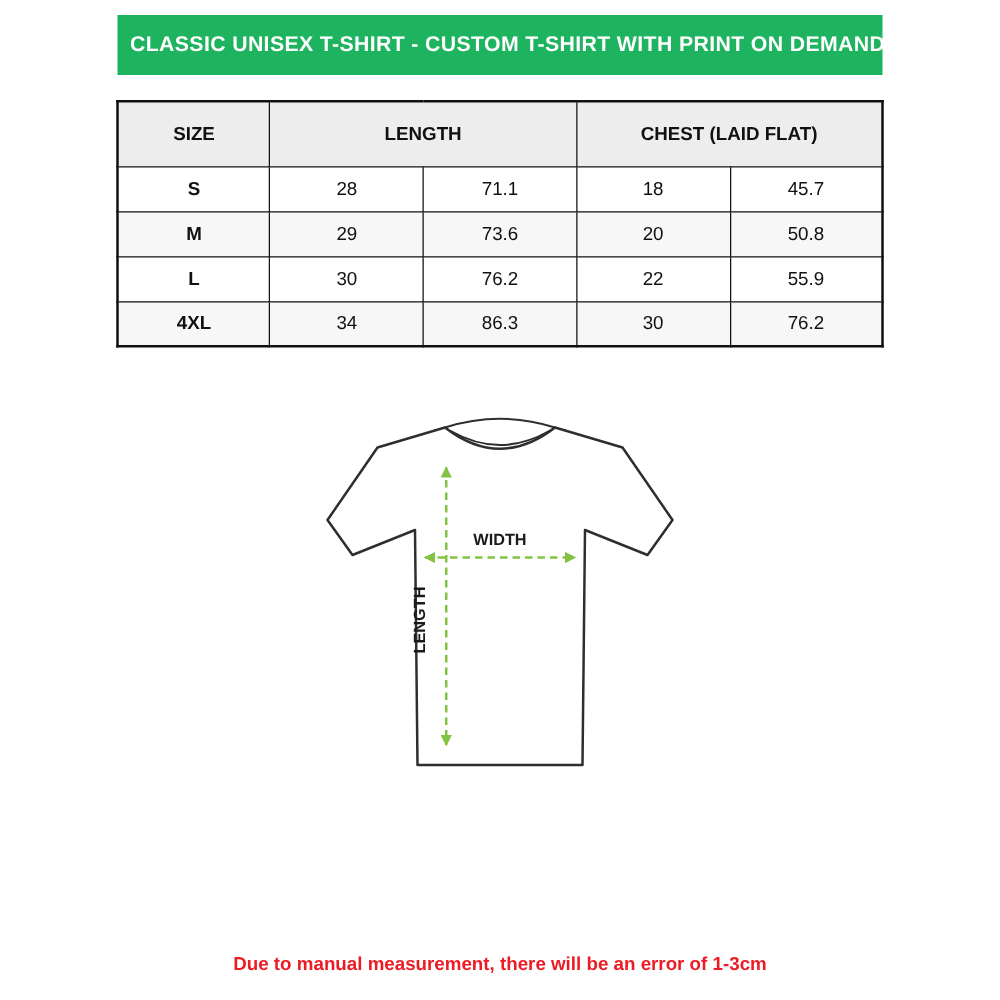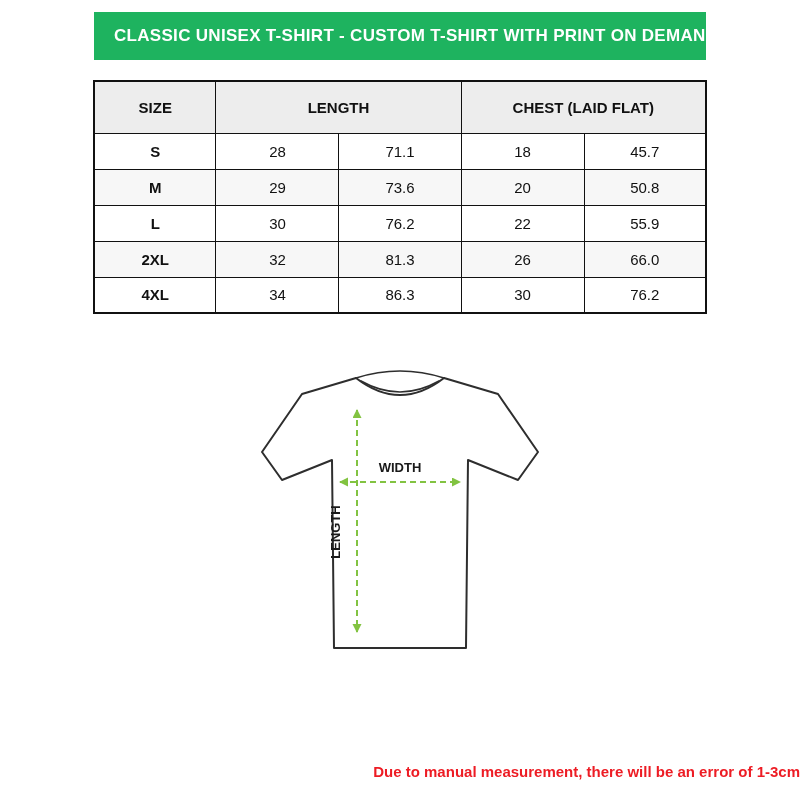--- a/index.html
+++ b/index.html
@@ -13,21 +13,21 @@
     color: #111;
   }
 
   
   .banner {
     width: 612px;
     margin: 12px auto 0;
     background: var(--banner-green, #1eb35f);
     color: #fff;
     text-align: center;
-    padding: 14px 20px;
+    padding: 14px 10px;
   }
   .banner h1 {
     font-size: 17px;
     font-weight: bold;
     letter-spacing: 0.3px;
     white-space: nowrap;
   }
 
   
   table.size-chart {
@@ -84,21 +84,21 @@
     font-size: 13px;
     font-weight: bold;
     fill: #1a1a1a;
   }
 
   
   .footnote {
     position: absolute;
     left: 0; right: 0;
     bottom: 20px;
-    text-align: right;
+    text-align: center;
     color: var(--note-red, #ed1c24);
     font-size: 15px;
     font-weight: bold;
   }
 </style>
 </head>
 <body>
 
 <div class="banner">
   <h1>CLASSIC UNISEX T-SHIRT - CUSTOM T-SHIRT WITH PRINT ON DEMAND</h1>
@@ -135,27 +135,20 @@
         <td>50.8</td>
       </tr>
       <tr>
         <th scope="row">L</th>
         <td>30</td>
         <td>76.2</td>
         <td>22</td>
         <td>55.9</td>
       </tr>
       <tr>
-        <th scope="row">2XL</th>
-        <td>32</td>
-        <td>81.3</td>
-        <td>26</td>
-        <td>66.0</td>
-      </tr>
-      <tr>
         <th scope="row">4XL</th>
         <td>34</td>
         <td>86.3</td>
         <td>30</td>
         <td>76.2</td>
       </tr>
     </tbody>
 </table>
 
 <div class="diagram">

